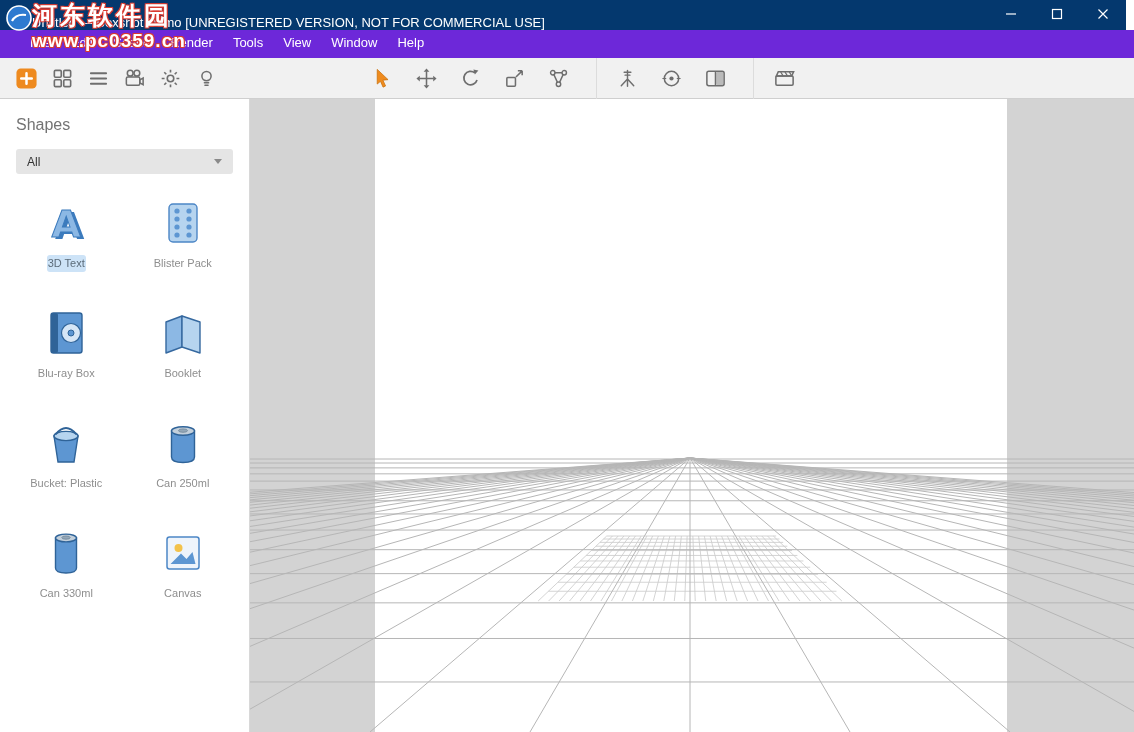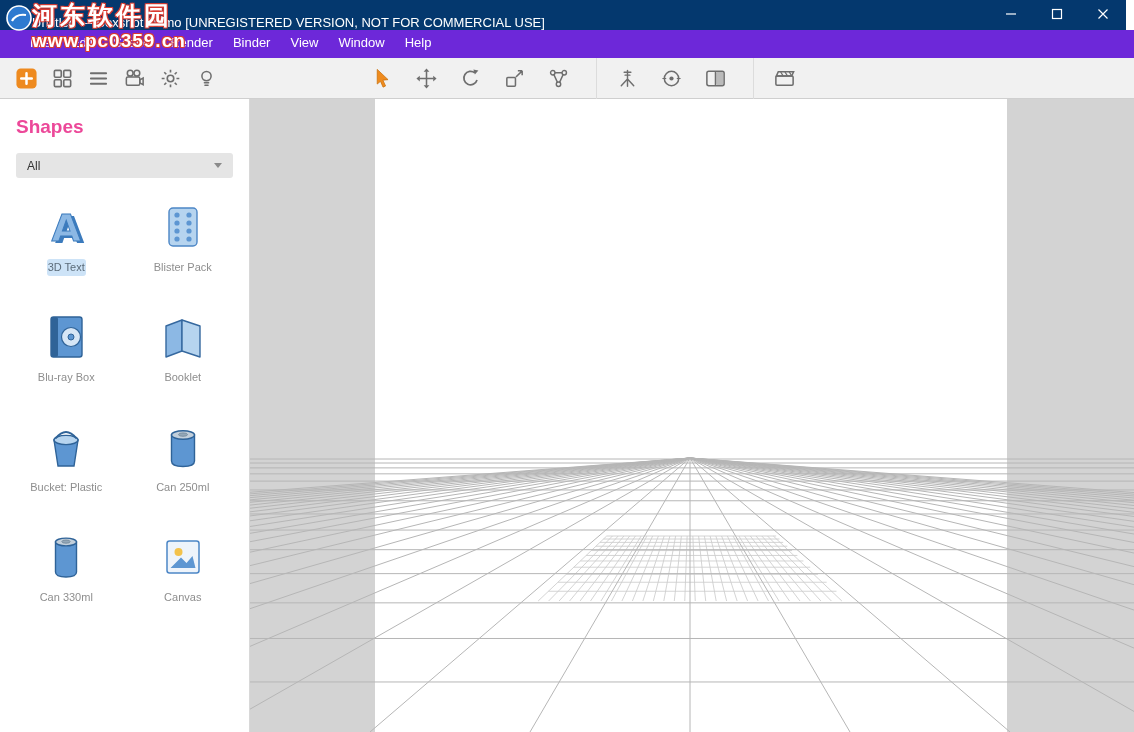--- a/index.html
+++ b/index.html
@@ -28,21 +28,21 @@
   .toolbar-sep{width:1px;height:41px;background:#dcdcdc;margin:0 12px;flex:0 0 auto}
   .tool-btn{width:36px;height:36px;display:flex;align-items:center;justify-content:center}
   .tool-btn .icon{display:flex}
   .tool-btn svg{width:23px;height:23px}
   [data-name="toolbar-group-transform"] .tool-btn,
   [data-name="toolbar-group-scene"] .tool-btn{margin-right:8px}
 
   
   .sidebar{position:absolute;top:99px;left:0;width:250px;bottom:0;background:#fff;
     border-right:1px solid #d8d8d8;overflow:hidden}
-  .sidebar-title{font-size:19px;font-weight:700;color:#ec4899;margin:17px 16px 0}
+  .sidebar-title{font-size:16px;font-weight:400;color:#737373;margin:17px 16px 0}
   .filter-dropdown{margin:15px 16px 0;height:25px;background:#e5e5e5;border-radius:3px;
     display:flex;align-items:center;justify-content:space-between;padding:0 11px;
     font-size:12px;color:#333;cursor:default}
   .chevron{width:0;height:0;border-left:4px solid transparent;border-right:4px solid transparent;
     border-top:5px solid #8a8a8a}
   .shape-grid{display:grid;grid-template-columns:1fr 1fr;margin-top:22px;padding:0 8px}
   .shape-item{height:110px;display:flex;flex-direction:column;align-items:center}
   .shape-icon{width:54px;height:54px;display:flex;align-items:center;justify-content:center}
   .shape-icon svg{width:52px;height:52px}
   .shape-label{margin-top:5px;font-size:11px;color:#8e8e8e;padding:2px 1px;border-radius:3px;
@@ -92,21 +92,21 @@
           </svg></span>
     </div>
   </div>
 </div>
 
 <div class="menubar" data-name="menubar">
     <div class="menu-item" data-name="menu-file">File</div>
     <div class="menu-item" data-name="menu-edit">Edit</div>
     <div class="menu-item" data-name="menu-scene">Scene</div>
     <div class="menu-item" data-name="menu-render">Render</div>
-    <div class="menu-item" data-name="menu-tools">Binder</div>
+    <div class="menu-item" data-name="menu-tools">Tools</div>
     <div class="menu-item" data-name="menu-view">View</div>
     <div class="menu-item" data-name="menu-window">Window</div>
     <div class="menu-item" data-name="menu-help">Help</div>
   </div>
 
 <div class="toolbar" data-name="toolbar">
     <div class="tool-group" data-name="toolbar-group-library">
       <div class="tool-btn" data-name="add-shape-button">
         <span class="icon" data-name="add-shape-icon">
           <svg viewBox="0 0 24 24">

